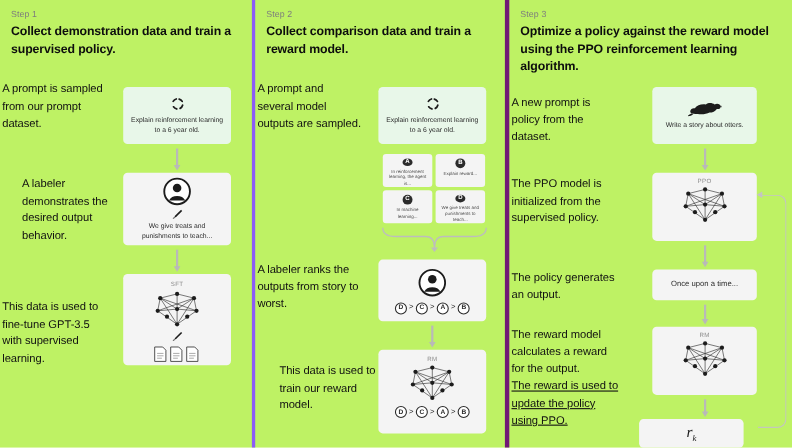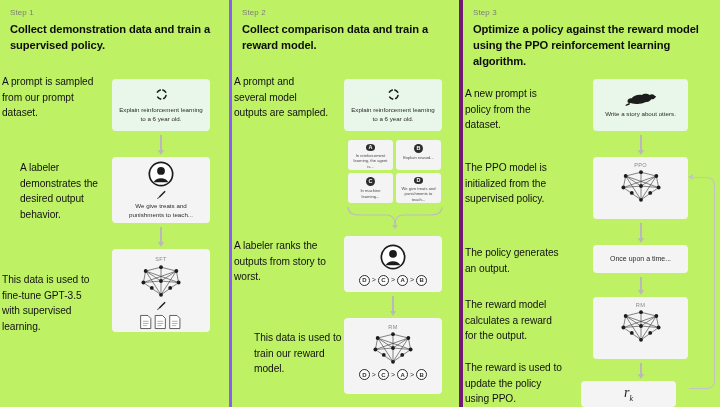--- a/index.html
+++ b/index.html
@@ -376,21 +376,21 @@
   </div>
 
   <div class="column col3">
     <div class="step-label">Step 3</div>
     <div class="step-title">Optimize a policy against the reward model using the PPO reinforcement learning algorithm.</div>
 
     <div class="caption" style="left:2px; top:86px; width:95px;">A new prompt is policy from the dataset.</div>
     <div class="caption" style="left:2px; top:160px; width:105px;">The PPO model is initialized from the supervised policy.</div>
     <div class="caption" style="left:2px; top:245px; width:100px;">The policy generates an output.</div>
     <div class="caption" style="left:2px; top:297px; width:100px;">The reward model calculates a reward for the output.</div>
-    <div class="caption" style="left:2px; top:360px; width:100px;">The reward is used to update the policy using PPO.</div>
+    <div class="caption" style="left:2px; top:344px; width:100px;text-decoration:underline;">The reward is used to update the policy using PPO.</div>
 
     <div class="card green" style="left:130px; top:79px; width:95px; height:52px;">
       <span style="margin-bottom:3px;">
         <svg width="32" height="16" viewBox="0 0 48 24">
           <path d="M4 17 C3 13 6 11 10 11 C13 7 19 5 25 6 C29 3 34 4 37 6 C40 4 44 5 45 8 C46 11 43 13 40 12 C38 15 34 17 30 17 C26 19 20 20 14 19 C10 19 6 19 4 17 Z" fill="#1c1c1c"></path>
           <path d="M44 8 C46 7 47 8 46 10" fill="#1c1c1c"></path>
           <path d="M6 18 C2 20 0 21 1 22 C3 22 6 21 8 19 Z" fill="#1c1c1c"></path>
         </svg>
       </span>
       <div class="card-text">Write a story about otters.</div>

